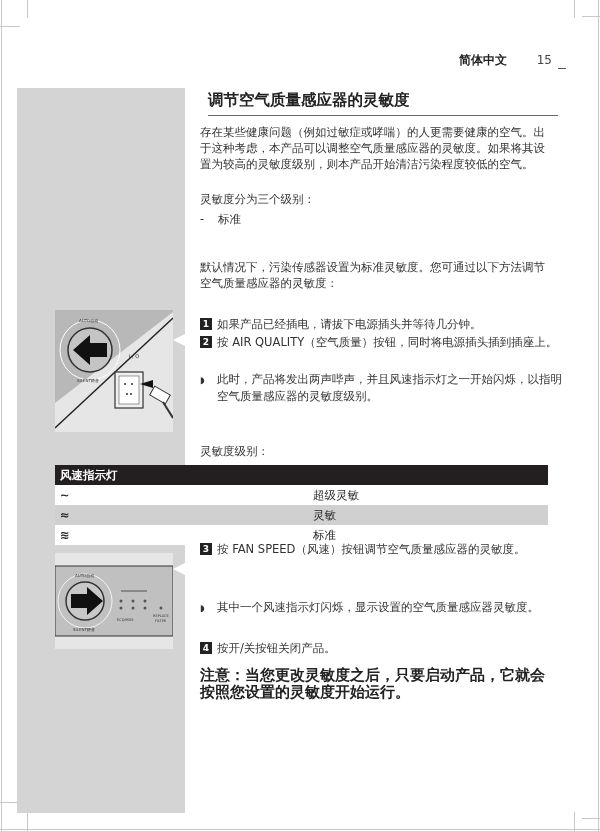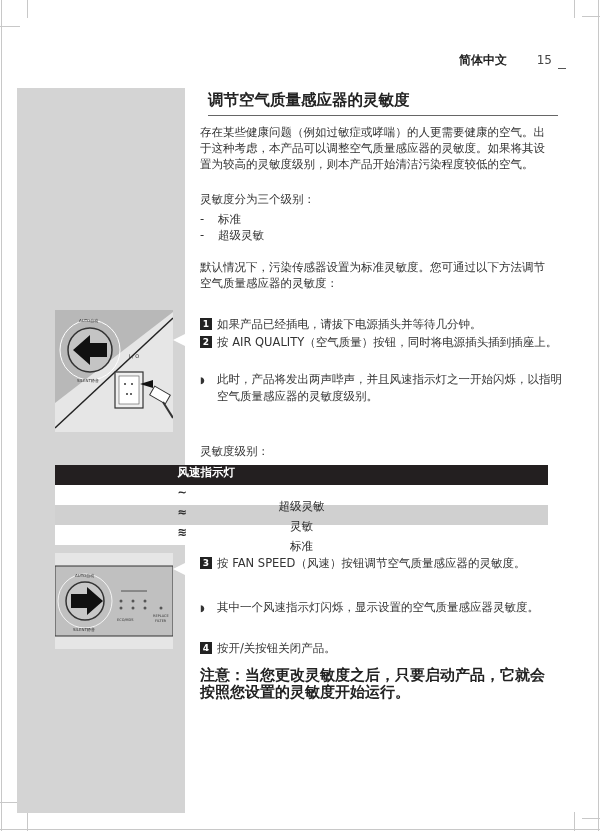--- a/index.html
+++ b/index.html
@@ -13,21 +13,21 @@
   .title { left:208px; top:90px; width:350px; font-size:15.5px; font-weight:bold; color:#222;
            padding-bottom:4px; border-bottom:1.5px solid #666; }
   .para { left:200px; width:350px; font-size:11.5px; line-height:16px; color:#333; }
   .step { left:200px; width:350px; font-size:11.5px; line-height:16px; color:#333;
           padding-left:17px; text-indent:-17px; }
   .num { display:inline-block; width:12px; height:12px; background:#222; color:#fff; font-size:9px;
          line-height:12px; text-align:center; font-weight:bold; margin-right:5px; text-indent:0; vertical-align:1px; }
   .bullet { display:inline-block; width:12px; margin-right:5px; font-size:9px; text-indent:0; }
   .note { left:200px; width:350px; font-size:15px; line-height:17px; font-weight:bold; color:#222; }
   .table { left:55px; top:465px; width:493px; font-size:11.5px; }
-  .trow { display:flex; height:20px; align-items:center;flex-direction:column; }
+  .trow { display:flex; height:20px; align-items:center; }
   .trow.head { background:#231f20; color:#fff; font-weight:bold; }
   .trow.alt { background:#d0d0d0; }
   .trow.white { background:#fff; }
   .c1 { width:253px; padding-left:5px; }
   .c2 { flex:1; }
   .crop-mark { background:#c8c8c8; }
 </style>
 </head>
 <body>
 
@@ -50,21 +50,20 @@
   <span class="lang">简体中文</span>
   <span class="page">15</span>
 </div>
 
 <div class="abs title">调节空气质量感应器的灵敏度</div>
 
 <div class="abs para" style="top:124px;">存在某些健康问题（例如过敏症或哮喘）的人更需要健康的空气。出于这种考虑，本产品可以调整空气质量感应器的灵敏度。如果将其设置为较高的灵敏度级别，则本产品开始清洁污染程度较低的空气。</div>
 <div class="abs para" style="top:191px;">灵敏度分为三个级别：</div>
 <div class="abs para" style="top:211px;">
   <div><span style="display:inline-block;width:18px;">-</span><span>标准</span></div>
-  <div><span style="display:inline-block;width:18px;">-</span><span>超级灵敏</span></div>
 </div>
 <div class="abs para" style="top:259px;">默认情况下，污染传感器设置为标准灵敏度。您可通过以下方法调节空气质量感应器的灵敏度：</div>
 
 <div class="abs" style="left:55px;top:310px;width:118px;height:122px;background:#e6e6e6;overflow:hidden;">
   <svg width="118" height="122" viewBox="0 0 118 122">
     <polygon points="0,0 118,0 118,2 0,93" fill="#b8b8b8"></polygon>
     <line x1="0" y1="118" x2="118" y2="8" stroke="#222" stroke-width="1.4"></line>
     <circle cx="35" cy="40" r="30" fill="none" stroke="#fff" stroke-width="1"></circle>
     <circle cx="35" cy="40" r="22" fill="#c4c4c4" stroke="#333" stroke-width="1.5"></circle>
     <polygon points="18,40 35,25 35,33 52,33 52,47 35,47 35,55" fill="#111"></polygon>
@@ -129,21 +128,21 @@
       <circle cx="78" cy="55" r="1.5" fill="#555"></circle>
       <circle cx="90" cy="55" r="1.5" fill="#555"></circle>
     <circle cx="106" cy="55" r="1.5" fill="#555"></circle>
     <text x="62" y="68" font-size="3.5" fill="#333">ECO/MDS</text>
     <text x="98" y="64" font-size="3.5" fill="#333">REPLACE</text>
     <text x="100" y="69" font-size="3.5" fill="#333">FILTER</text>
   </svg>
 </div>
 <div class="abs" style="left:173px;top:563px;width:0;height:0;border-top:6px solid transparent;border-bottom:6px solid transparent;border-right:12px solid #fff;"></div>
 
-<div class="abs step" style="top:555px;">
+<div class="abs step" style="top:541px;">
   <span class="num">3</span><span>按 FAN SPEED（风速）按钮调节空气质量感应器的灵敏度。</span>
 </div>
 <div class="abs step" style="top:599px;">
   <span class="bullet">◗</span><span>其中一个风速指示灯闪烁，显示设置的空气质量感应器灵敏度。</span>
 </div>
 <div class="abs step" style="top:640px;">
   <span class="num">4</span><span>按开/关按钮关闭产品。</span>
 </div>
 
 <div class="abs note" style="top:667px;">注意：当您更改灵敏度之后，只要启动产品，它就会按照您设置的灵敏度开始运行。</div>

